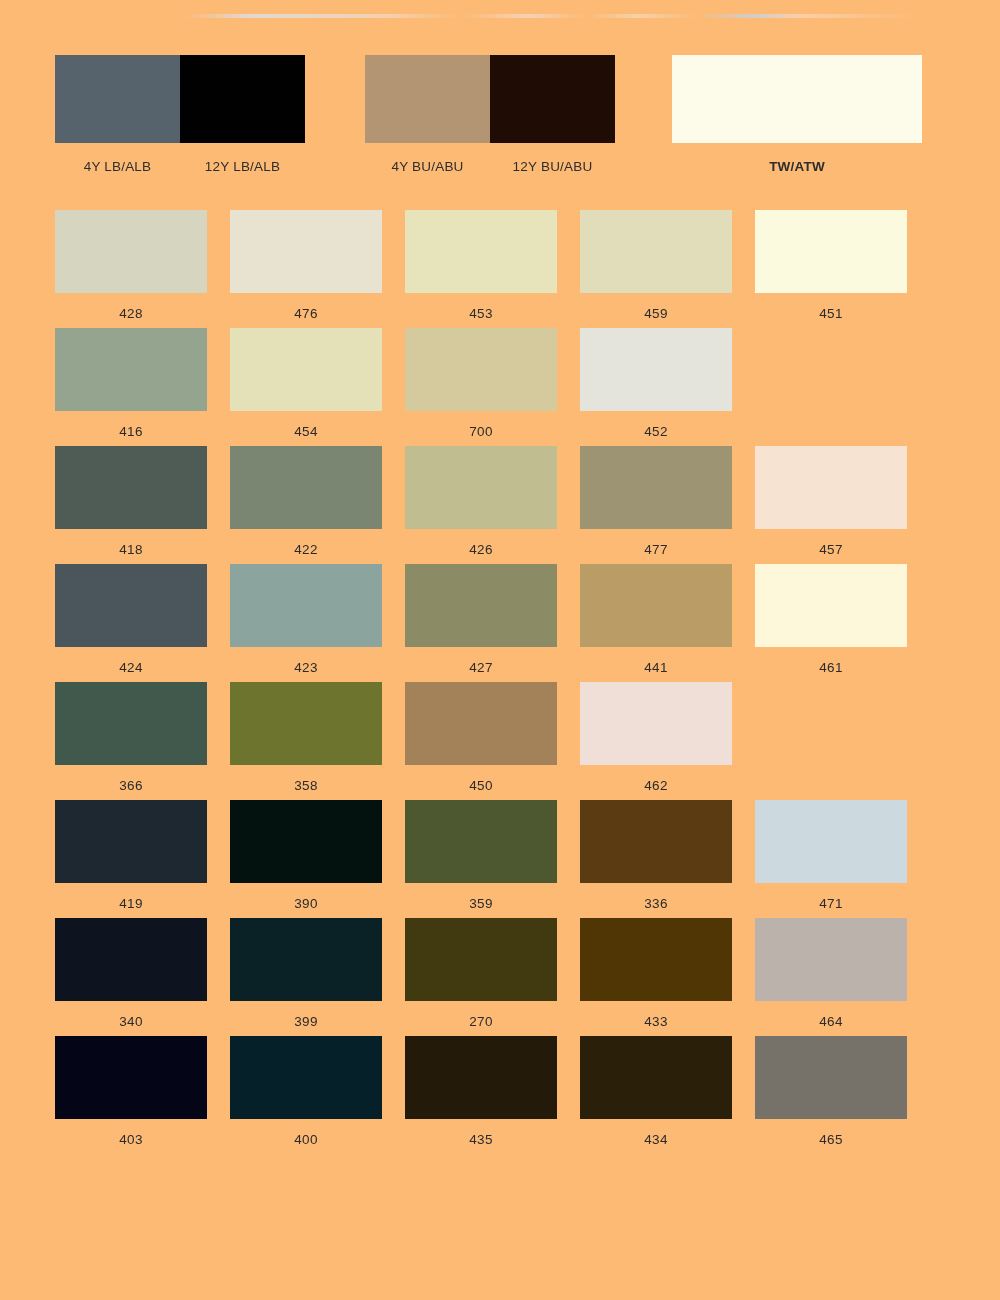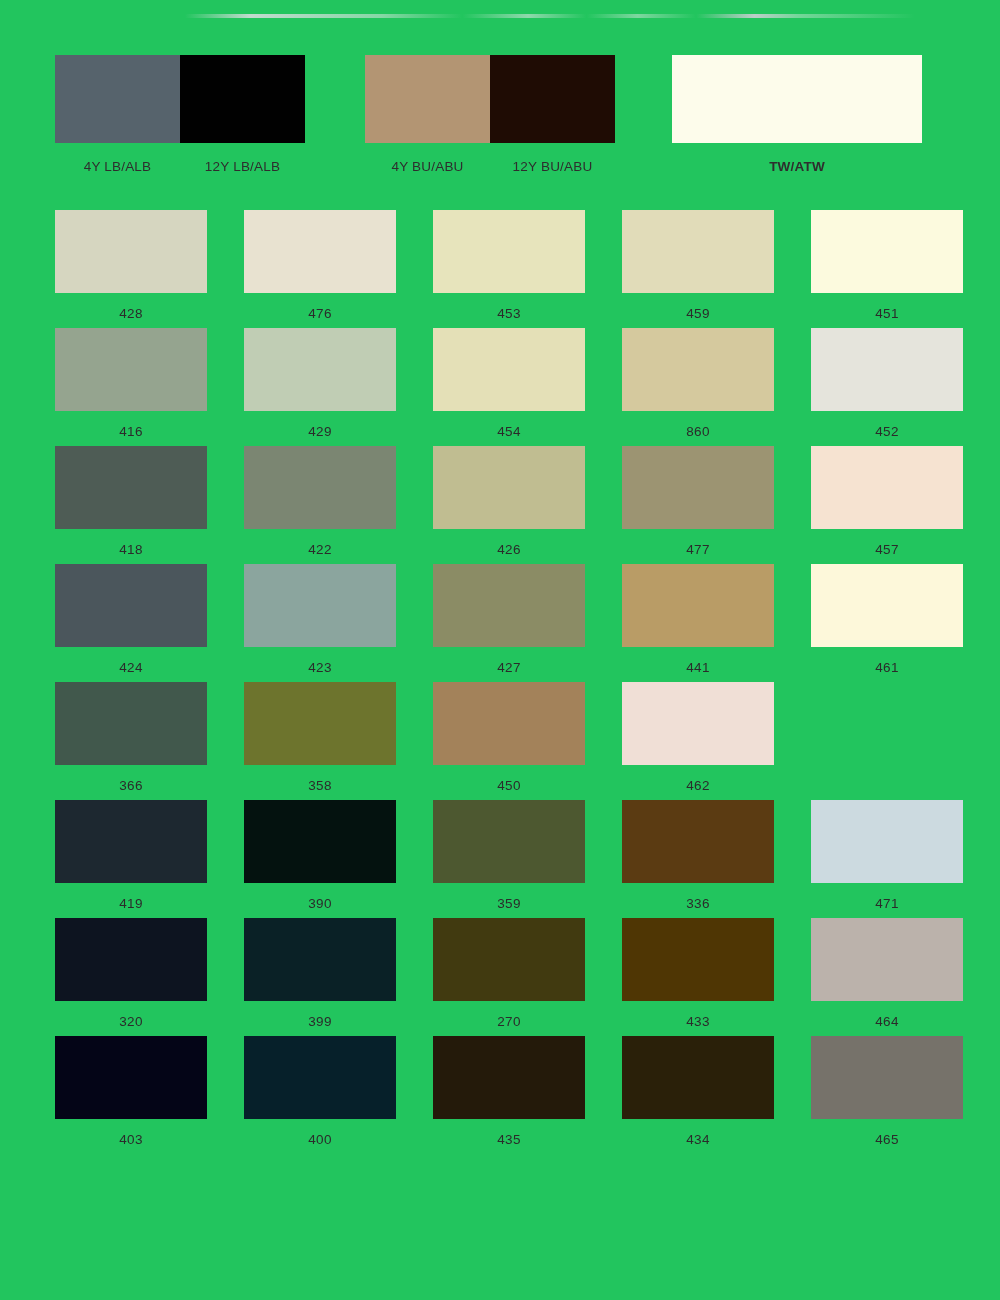--- a/index.html
+++ b/index.html
@@ -13,21 +13,21 @@
     font-family: "Liberation Sans", sans-serif;
     color: #2b2b2b;
     position: relative;
     overflow: hidden;
   }
 
   #page {
     position: relative;
     width: 1000px;
     height: 1300px;
-    background: #22c55e;
+    background: #fdba74;
   }
 
   
   .scan-streak {
     position: absolute;
     left: 185px;
     top: 14px;
     width: 730px;
     height: 4px;
     background: linear-gradient(90deg,
@@ -97,21 +97,21 @@
     top: 210px;
     width: 890px;
   }
   .grid-row {
     display: flex;
     flex-direction: row;
     height: 118px;
   }
   .cell {
     width: 152px;
-    margin-right: 37px;
+    margin-right: 23px;
   }
   .cell:last-child { margin-right: 0; }
 
   .swatch {
     width: 152px;
     height: 83px;
   }
   .cell-label {
     width: 152px;
     text-align: center;
@@ -186,30 +186,26 @@
           <div class="swatch" style="background: rgb(252, 250, 222);"></div>
           <div class="cell-label">451</div>
         </div>
       </div>
       <div class="grid-row">
         <div class="cell">
           <div class="swatch" style="background: rgb(149, 164, 143);"></div>
           <div class="cell-label">416</div>
         </div>
         <div class="cell">
-          <div class="swatch" style="background: rgb(192, 205, 180);"></div>
-          <div class="cell-label">429</div>
-        </div>
-        <div class="cell">
           <div class="swatch" style="background: rgb(228, 224, 183);"></div>
           <div class="cell-label">454</div>
         </div>
         <div class="cell">
           <div class="swatch" style="background: rgb(213, 201, 158);"></div>
-          <div class="cell-label">860</div>
+          <div class="cell-label">700</div>
         </div>
         <div class="cell">
           <div class="swatch" style="background: rgb(229, 228, 220);"></div>
           <div class="cell-label">452</div>
         </div>
       </div>
       <div class="grid-row">
         <div class="cell">
           <div class="swatch" style="background: rgb(78, 92, 85);"></div>
           <div class="cell-label">418</div>
@@ -289,21 +285,21 @@
           <div class="cell-label">336</div>
         </div>
         <div class="cell">
           <div class="swatch" style="background: rgb(204, 218, 224);"></div>
           <div class="cell-label">471</div>
         </div>
       </div>
       <div class="grid-row">
         <div class="cell">
           <div class="swatch" style="background: rgb(13, 20, 32);"></div>
-          <div class="cell-label">320</div>
+          <div class="cell-label">340</div>
         </div>
         <div class="cell">
           <div class="swatch" style="background: rgb(10, 33, 38);"></div>
           <div class="cell-label">399</div>
         </div>
         <div class="cell">
           <div class="swatch" style="background: rgb(65, 58, 16);"></div>
           <div class="cell-label">270</div>
         </div>
         <div class="cell">

